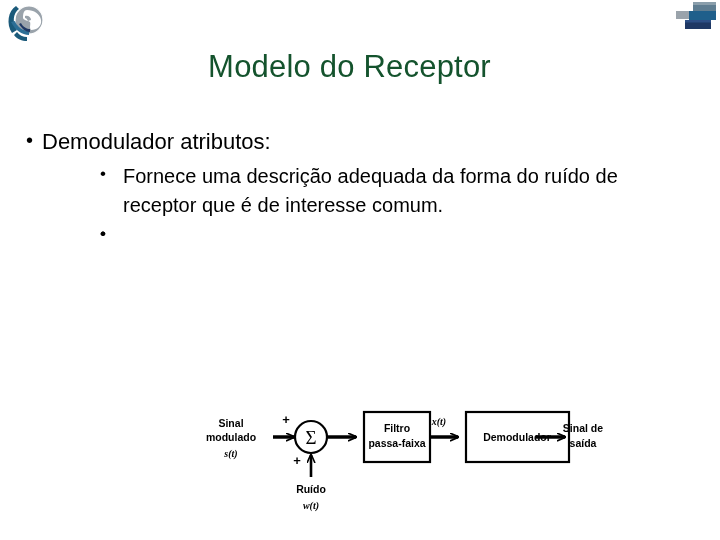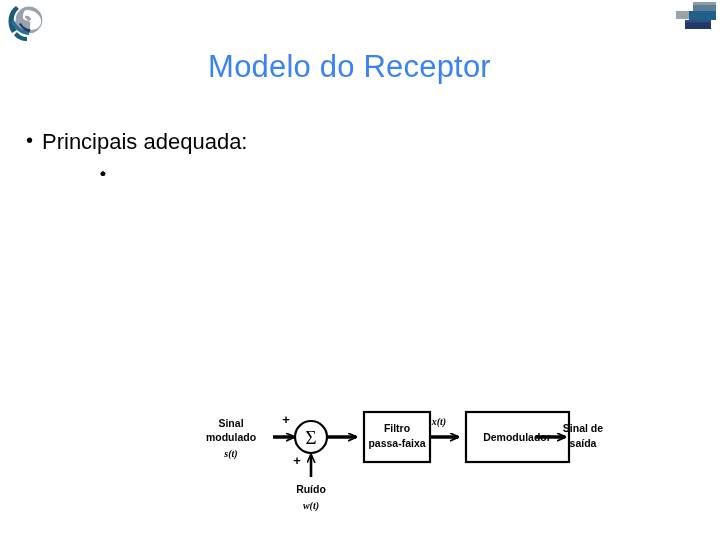--- a/index.html
+++ b/index.html
@@ -33,21 +33,21 @@
 
   
   .slide-title {
     position: absolute;
     top: 50px;
     left: 0;
     width: 699px;
     text-align: center;
     font-size: 31px;
     font-weight: 400;
-    color: #3b82f6;
+    color: #14532d;
     letter-spacing: 0.2px;
     line-height: 1.1;
   }
 
   
   .body-area {
     position: absolute;
     top: 128px;
     left: 0;
     width: 720px;
@@ -155,27 +155,28 @@
     <rect x="13" y="20" width="26" height="2.5" fill="#2d4f86"></rect>
   </svg>
 </div>
 
 <div class="slide-title">Modelo do Receptor</div>
 
 <div class="body-area">
 
   <div class="lvl1">
     <span class="bullet-dot">•</span>
-    <span>Principais adequada:</span>
+    <span>Demodulador atributos:</span>
   </div>
 
   <div class="lvl2-list">
 
     <div class="lvl2">
       <span class="bullet-dot">•</span>
+      <span>Fornece uma descrição adequada da forma do ruído de receptor que é de interesse comum.</span>
     </div>
 
     <div class="lvl2">
       <span class="bullet-dot">•</span>
     </div>
 
     <div class="lvl2">
       <span class="bullet-dot">•</span>
     </div>
 

